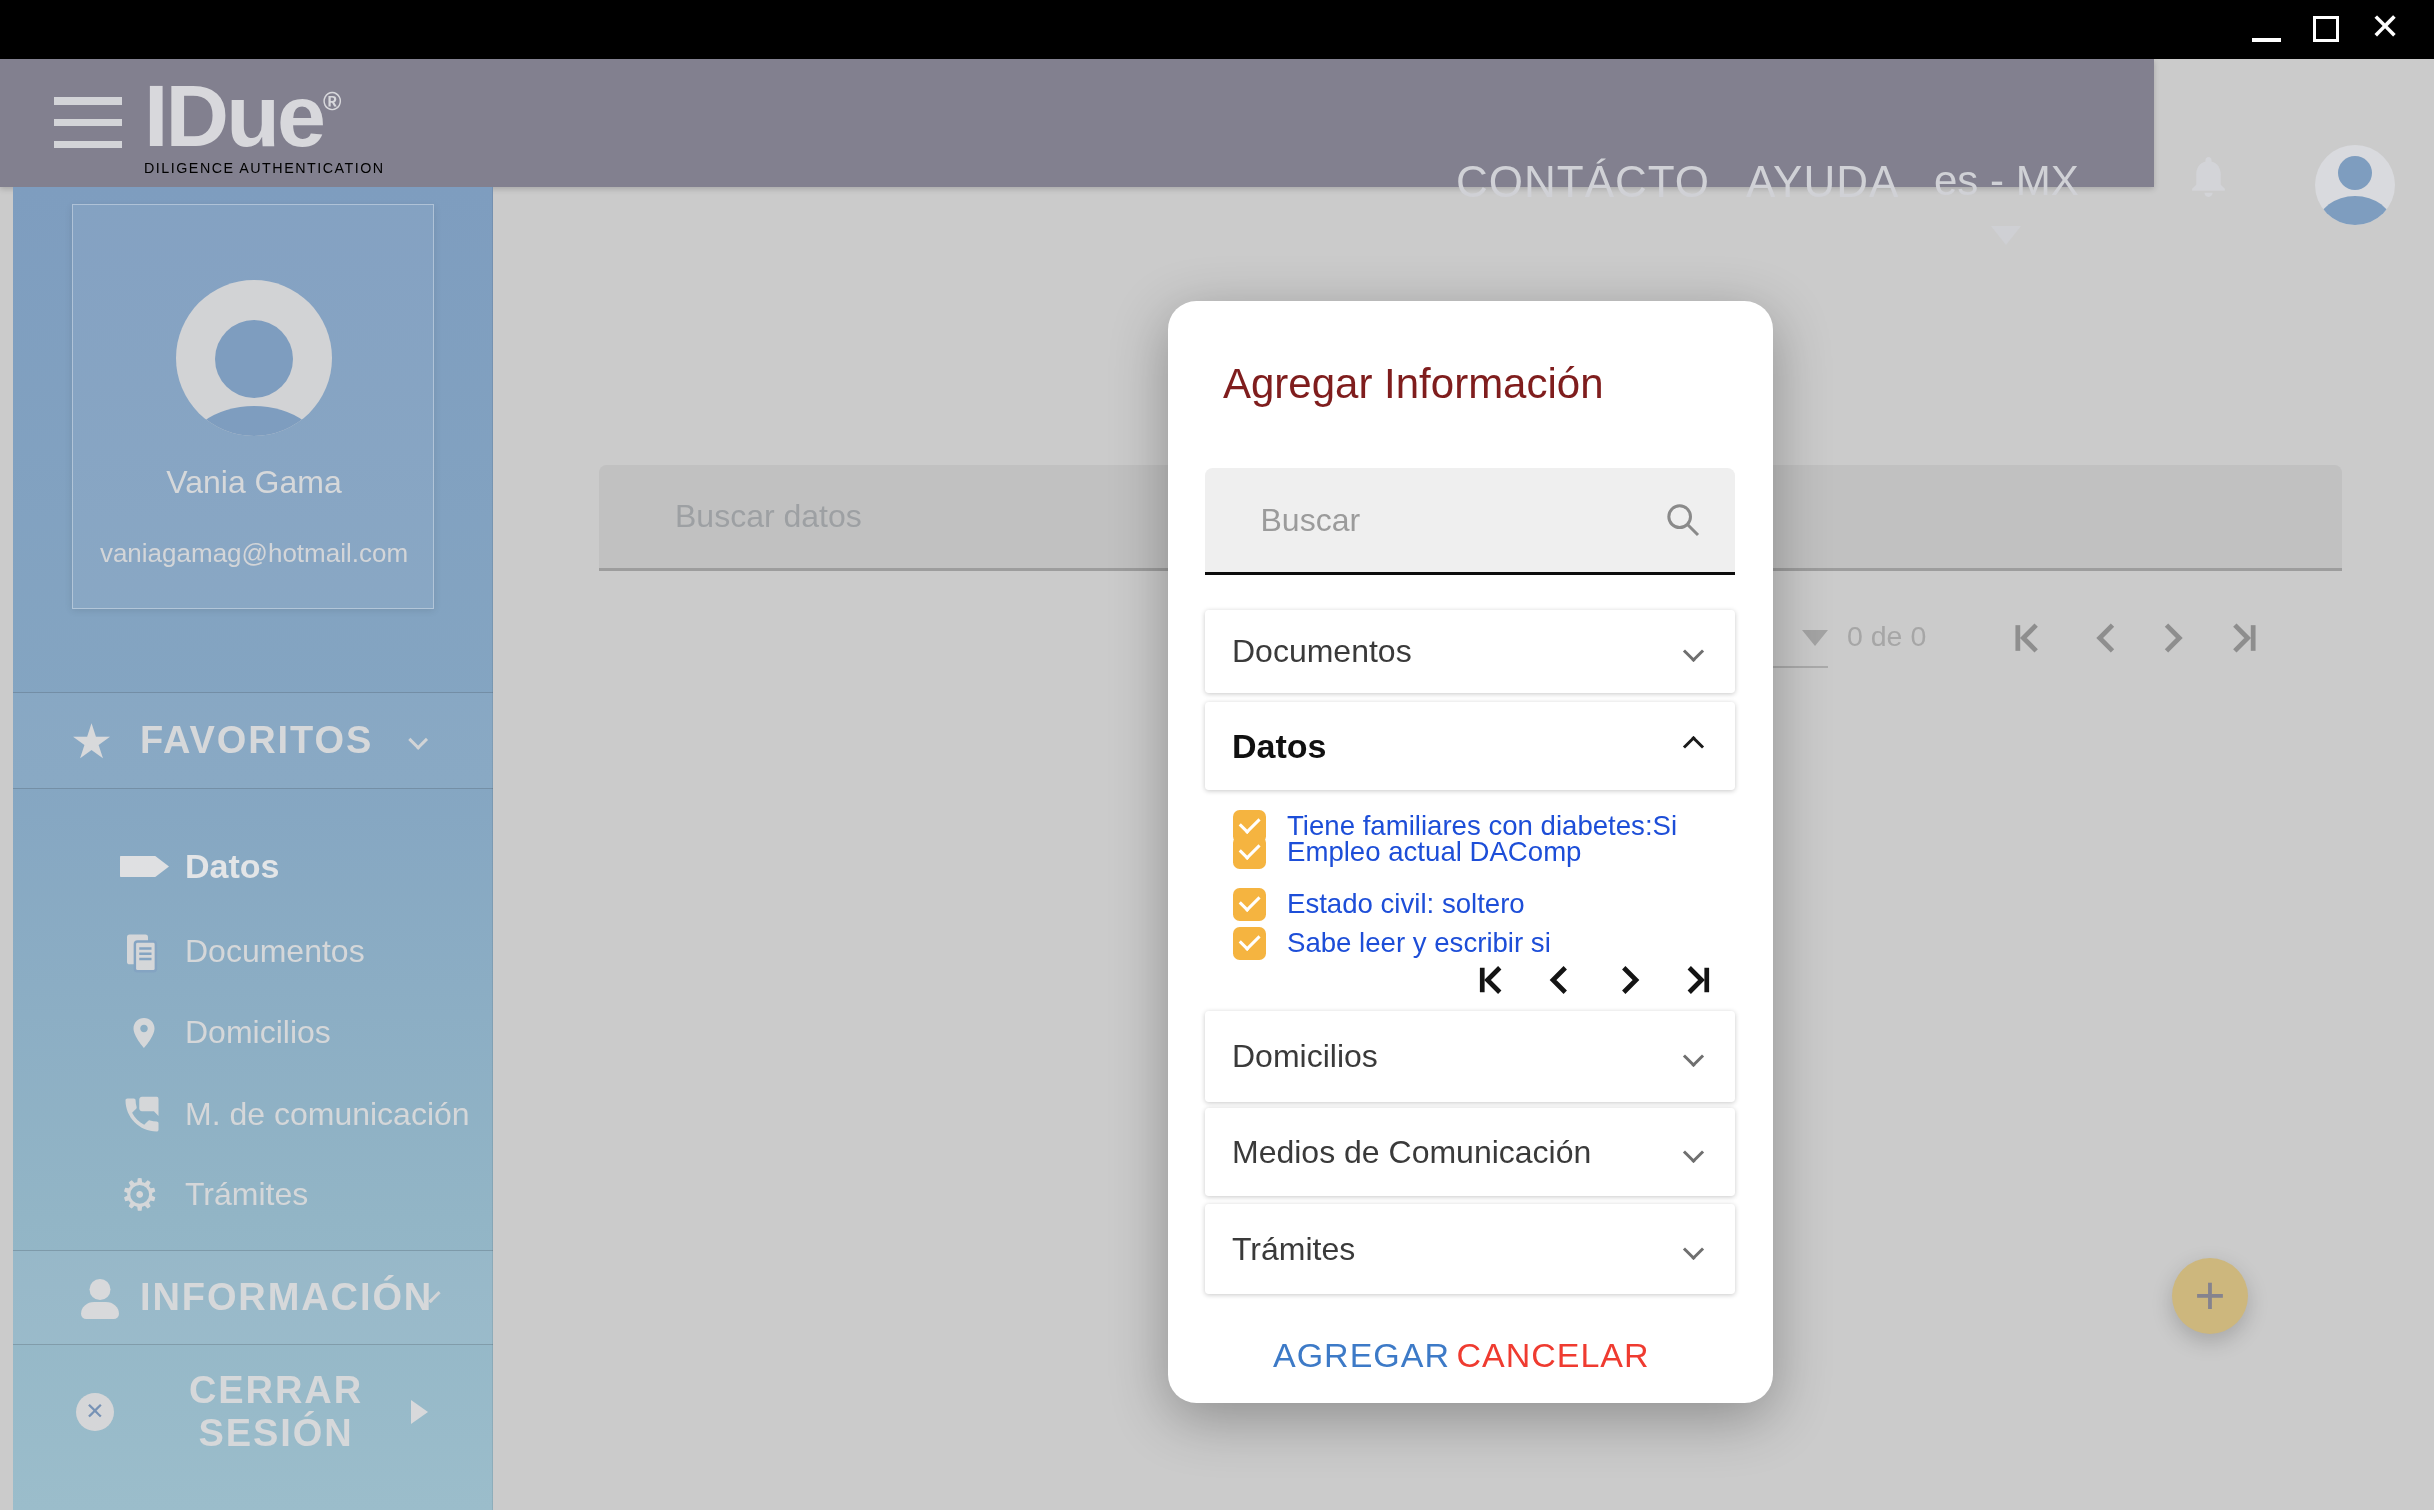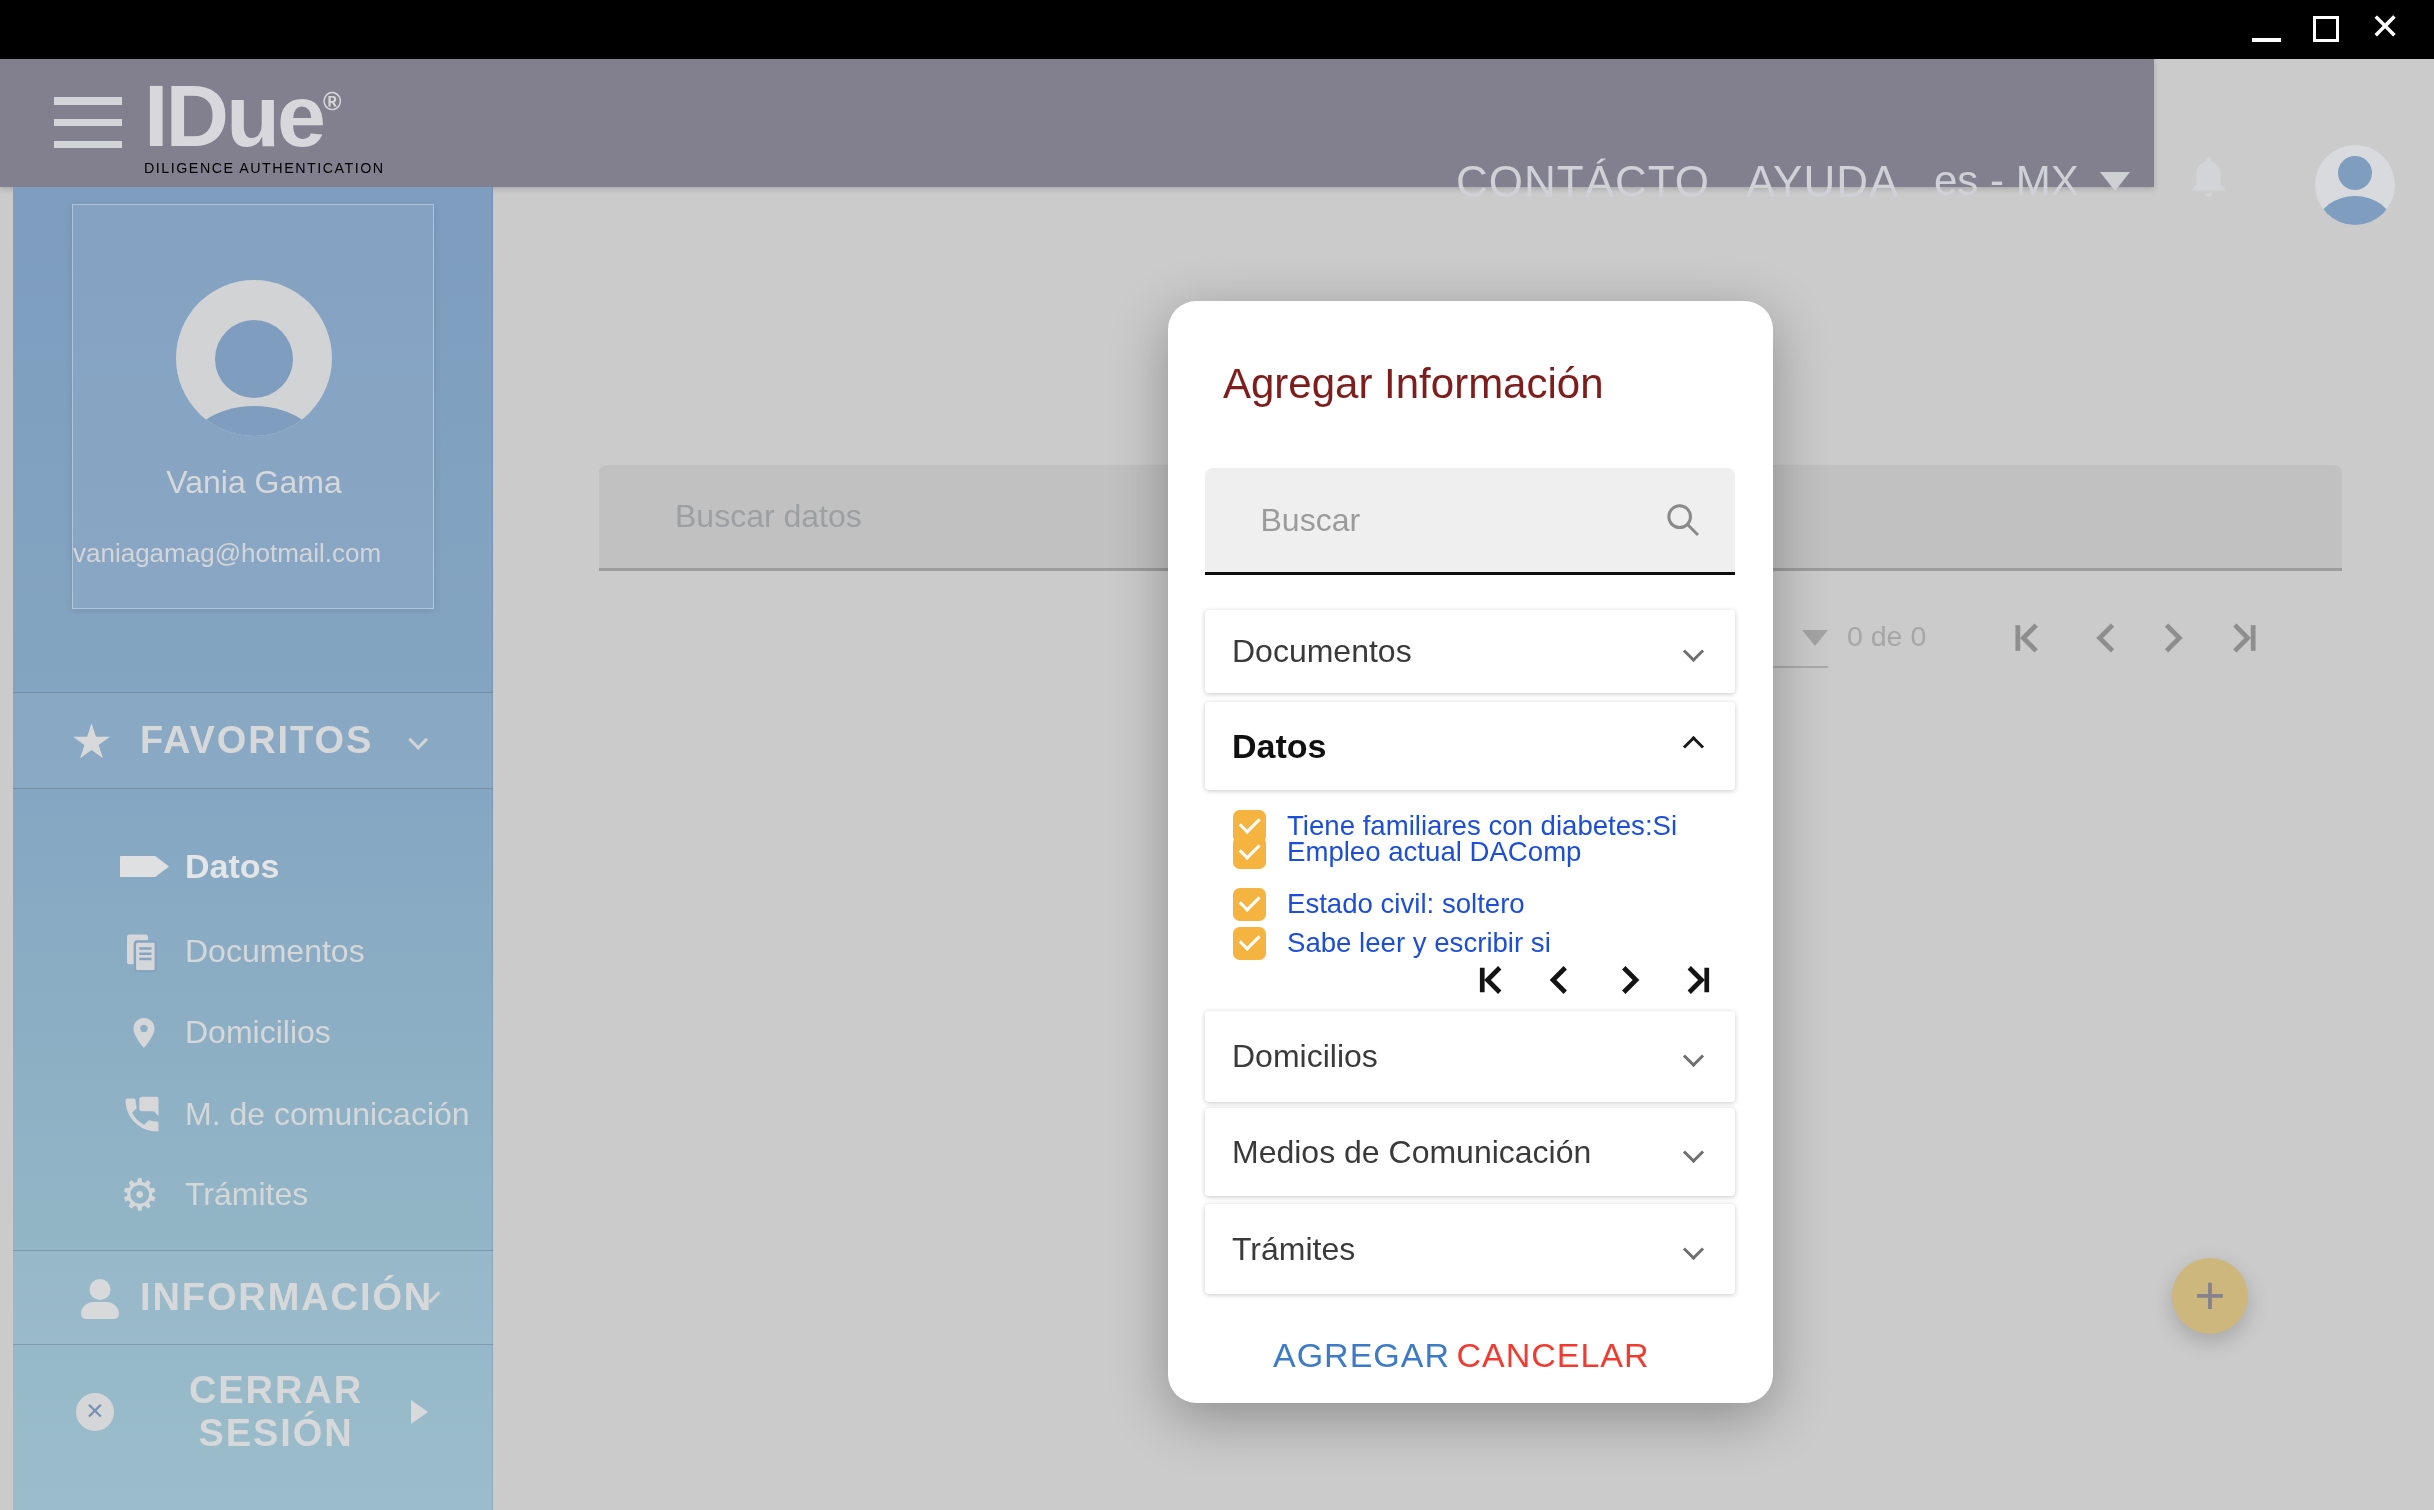--- a/index.html
+++ b/index.html
@@ -15,38 +15,38 @@
 
   
   .header{left:0;top:59px;width:2154px;height:128px;background:var(--header-bg,#82808F);box-shadow:0 1.9px 5.7px rgba(0,0,0,0.18);}
   .hamburger{left:54px;top:38px;width:68px;height:53px;cursor:pointer;background:none;border:none;padding:0;}
   .hamburger span{display:block;width:68px;height:7.6px;background:#D3D4D8;margin-bottom:14.3px;}
   .logo{left:144px;top:13.3px;color:#D8D8DC;cursor:default;}
   .logo-title{font-size:88px;font-weight:600;letter-spacing:-2.9px;line-height:1.0;}
   .logo-reg{font-size:25px;vertical-align:36px;letter-spacing:0;}
   .logo-tag{font-size:14.3px;letter-spacing:1.5px;margin-top:0px;color:#000000;}
   .nav-link{top:98px;font-size:44px;letter-spacing:1px;color:var(--header-text,#D0D1D6);background:none;border:none;padding:0;cursor:pointer;}
-  .lang{left:1934px;top:98px;font-size:42px;color:var(--header-text,#D0D1D6);background:none;border:none;padding:0;cursor:pointer;display:flex;align-items:center;gap:21px;}
+  .lang{left:1934px;top:98px;font-size:42px;color:var(--header-text,#D0D1D6);background:none;border:none;padding:0;cursor:pointer;display:flex;align-items:center;gap:21px;flex-direction:column;}
   .caret-down{width:0;height:0;border-left:15px solid transparent;border-right:15px solid transparent;border-top:19px solid #CFD0D4;}
   .bell{left:2184px;top:91px;cursor:pointer;background:none;border:none;padding:0;}
   .avatar{border-radius:50%;background:#D9DADE;overflow:hidden;cursor:pointer;border:none;padding:0;}
   .avatar .head{position:absolute;left:50%;transform:translateX(-50%);border-radius:50%;background:var(--person-blue,#7E9DBF);}
   .avatar .body{position:absolute;left:50%;transform:translateX(-50%);border-radius:50%;background:var(--person-blue,#7E9DBF);}
   .avatar-hdr{left:2315px;top:86px;width:80px;height:80px;}
   .avatar-hdr .head{top:11.4px;width:34px;height:34px;}
   .avatar-hdr .body{top:51px;width:74px;height:57px;}
 
   
   .sidebar{left:0;top:187px;width:480px;height:1323px;background:linear-gradient(180deg,var(--sidebar-top,#7E9DBF) 0%,#85A6C2 45%,#92B5C6 78%,var(--sidebar-bottom,#9BBDCB) 100%);border-right:1px solid rgba(0,0,0,0.08);margin-left:13px;}
   .profile-card{left:59px;top:17px;width:362px;height:405px;background:rgba(255,255,255,0.05);border:1px solid rgba(255,255,255,0.35);box-shadow:0 1.9px 7.6px rgba(0,0,0,0.10);}
   .avatar-big{left:103px;top:75px;width:156px;height:156px;position:absolute;border-radius:50%;background:#D2D3D5;overflow:hidden;}
   .avatar-big .head{position:absolute;left:50%;transform:translateX(-50%);top:40px;width:78px;height:78px;border-radius:50%;background:var(--person-blue,#7E9DBF);}
   .avatar-big .body{position:absolute;left:50%;transform:translateX(-50%);top:126px;width:143px;height:105px;border-radius:50%;background:var(--person-blue,#7E9DBF);}
   .profile-name{left:0;top:259px;width:362px;text-align:center;font-size:32px;color:var(--sidebar-text,#D6D8DA);}
-  .profile-email{left:0;top:333px;width:362px;font-size:26px;color:#D3D5D8;}
+  .profile-email{left:0;top:333px;width:362px;text-align:center;font-size:26px;color:#D3D5D8;}
   .side-band{left:0;width:480px;height:97px;background:rgba(255,255,255,0.04);border-top:1px solid rgba(40,50,60,0.22);border-bottom:1px solid rgba(40,50,60,0.22);display:flex;align-items:center;cursor:pointer;}
   .band-label{font-size:38px;font-weight:bold;letter-spacing:1.9px;color:var(--sidebar-text,#D6D8DA);}
   .chev{display:inline-block;border-right:3.8px solid #D2D4D6;border-bottom:3.8px solid #D2D4D6;width:14.3px;height:14.3px;}
   .chev.down{transform:rotate(45deg);}
   .chev.up{transform:rotate(-135deg);}
   .side-item{left:0;width:480px;height:61px;display:flex;align-items:center;padding-left:107px;cursor:pointer;color:#D5D7D9;background:none;border:none;}
   .s-icon{width:65px;flex:none;display:flex;align-items:center;}
   .side-item .lbl{font-size:32px;color:#D5D7D9;}
   .side-item.active .lbl{font-size:34px;font-weight:bold;color:#E3E5E7;}
   .tag-shape{width:49px;height:25px;background:#DFE0E2;clip-path:polygon(0 8%,72% 8%,100% 50%,72% 92%,0 92%);border-radius:3.8px;}

